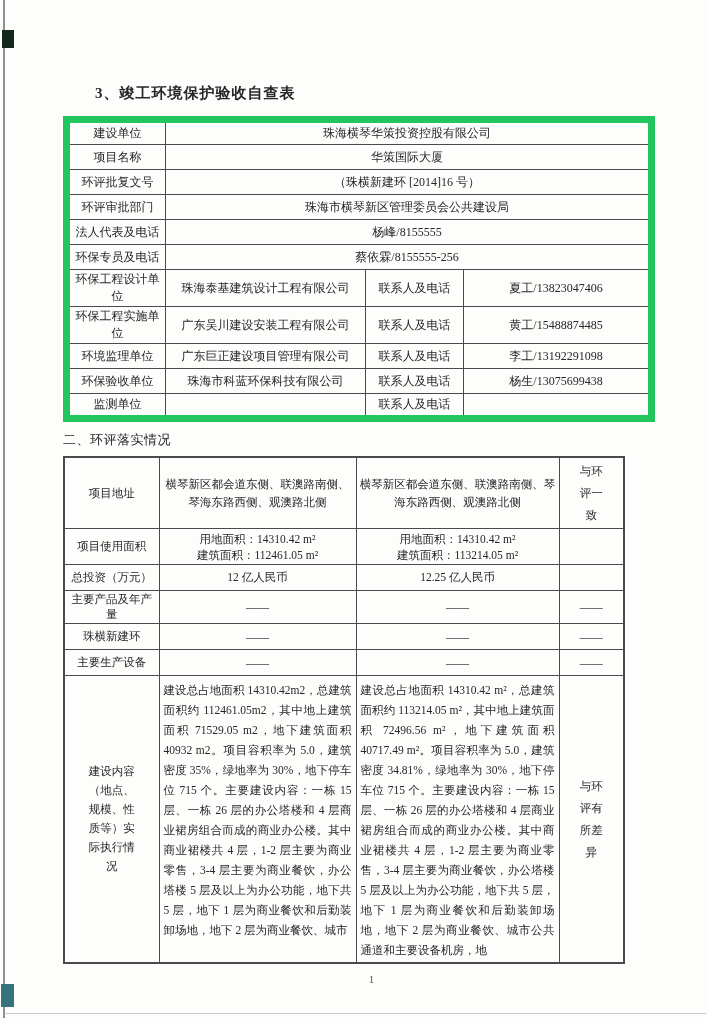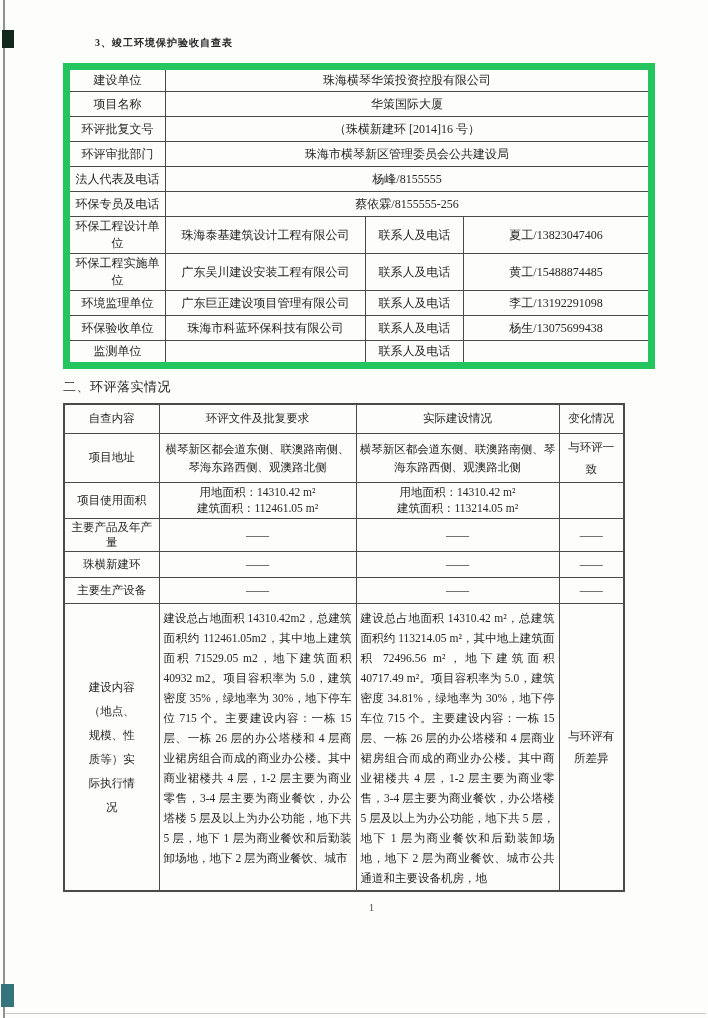--- a/index.html
+++ b/index.html
@@ -32,22 +32,22 @@
     position: absolute; left: 1px; top: 984px;
     width: 13px; height: 23px;
     background: #35747c;
   }
   .content {
     position: absolute;
     left: 63px; top: 0;
     width: 585px;
   }
   .title {
-    margin: 36px 0 13px 32px;
-    font-size: 10px;
+    margin: 84px 0 13px 32px;
+    font-size: 15px;
     font-weight: bold;
     letter-spacing: 1px;
   }
   table {
     border-collapse: collapse;
     table-layout: fixed;
   }
   .t1 { width: 585px; border: 7px solid #22c55e; }
   .t2 { width: 560px; border: 2px solid #4a4a4a; }
   td, th {
@@ -69,22 +69,22 @@
   .multiline { white-space: pre-line; line-height: 16px; }
   .addr-cell { line-height: 18px; padding: 1px 3px; }
   .bigtext {
     text-align: justify;
     text-justify: inter-character;
     vertical-align: top;
     line-height: 20px;
     padding: 4px 4px 2px 4px;
     font-size: 12px;
   }
-  .big-lbl { line-height: 24px; padding: 2px 20px; margin-top: 12px; }
-  .change-cell { line-height: 22px; padding: 2px 4px; }
+  .big-lbl { line-height: 19px; padding: 2px 20px; margin-top: 12px; }
+  .change-cell { line-height: 22px; padding: 2px 15px; }
   .section-title {
     margin: 9px 0 7px 0;
     font-size: 13px;
     letter-spacing: 0.5px;
   }
   .page-number {
     margin-top: 9px;
     width: 617px;
     text-align: center;
     font-size: 11px;
@@ -172,41 +172,41 @@
     <div class="section-title">二、环评落实情况</div>
 
     <table class="t2">
       <colgroup>
           <col style="width:95px">
           <col style="width:197px">
           <col style="width:203px">
           <col style="width:65px">
         </colgroup>
       <tbody>
-        <tr class="hdr">
-          <th>自查内容</th>
-          <th>环评文件及批复要求</th>
-          <th>实际建设情况</th>
-          <th>变化情况</th>
-        </tr>
         <tr class="r-addr">
           <td class="lbl">项目地址</td>
           <td class="addr-cell">横琴新区都会道东侧、联澳路南侧、琴海东路西侧、观澳路北侧</td>
           <td class="addr-cell">横琴新区都会道东侧、联澳路南侧、琴海东路西侧、观澳路北侧</td>
           <td class="change-cell">与环评一致</td>
         </tr>
         <tr class="r-area">
           <td class="lbl">项目使用面积</td>
           <td class="multiline">用地面积：14310.42 m²
 建筑面积：112461.05 m²</td>
           <td class="multiline">用地面积：14310.42 m²
 建筑面积：113214.05 m²</td>
           <td></td>
         </tr>
         <tr class="r-std">
+          <td class="lbl">总投资（万元）</td>
+          <td>12 亿人民币</td>
+          <td>12.25 亿人民币</td>
+          <td></td>
+        </tr>
+        <tr class="r-std">
           <td class="lbl">主要产品及年产量</td>
           <td>——</td>
           <td>——</td>
           <td>——</td>
         </tr>
         <tr class="r-std">
           <td class="lbl">珠横新建环</td>
           <td>——</td>
           <td>——</td>
           <td>——</td>

